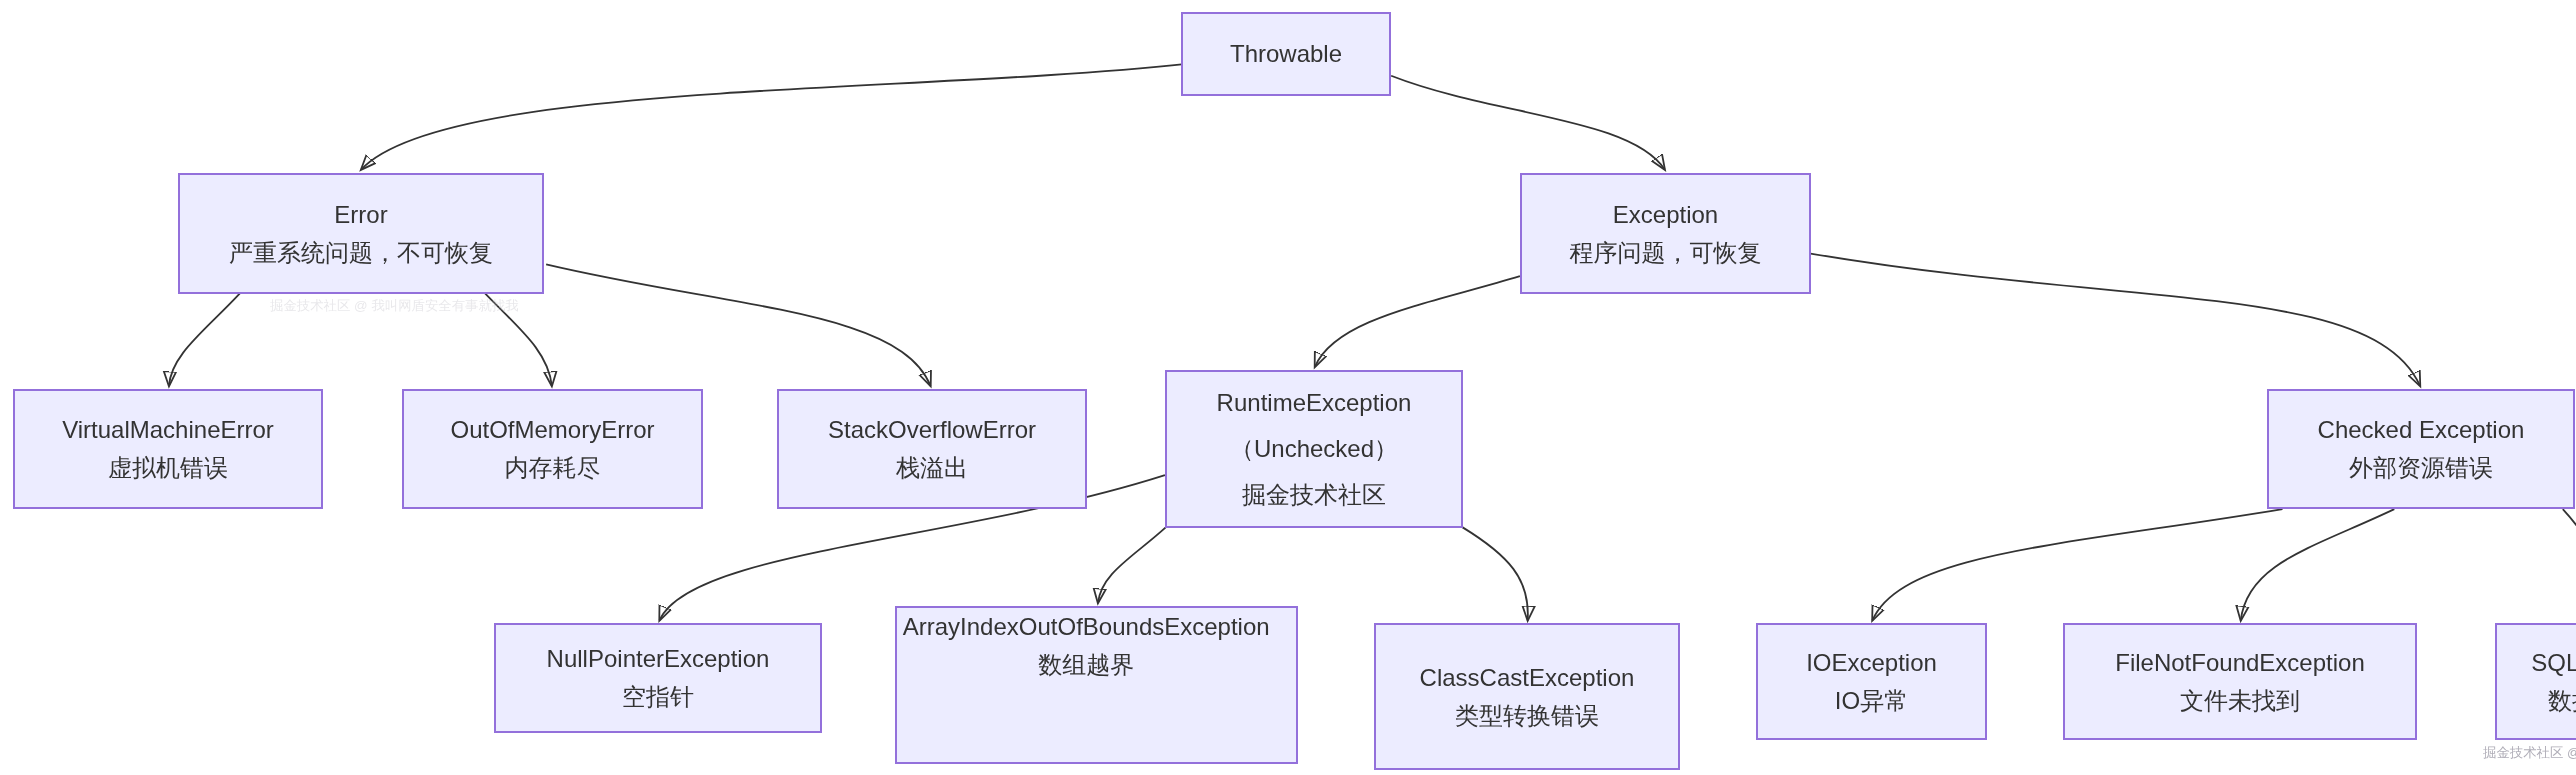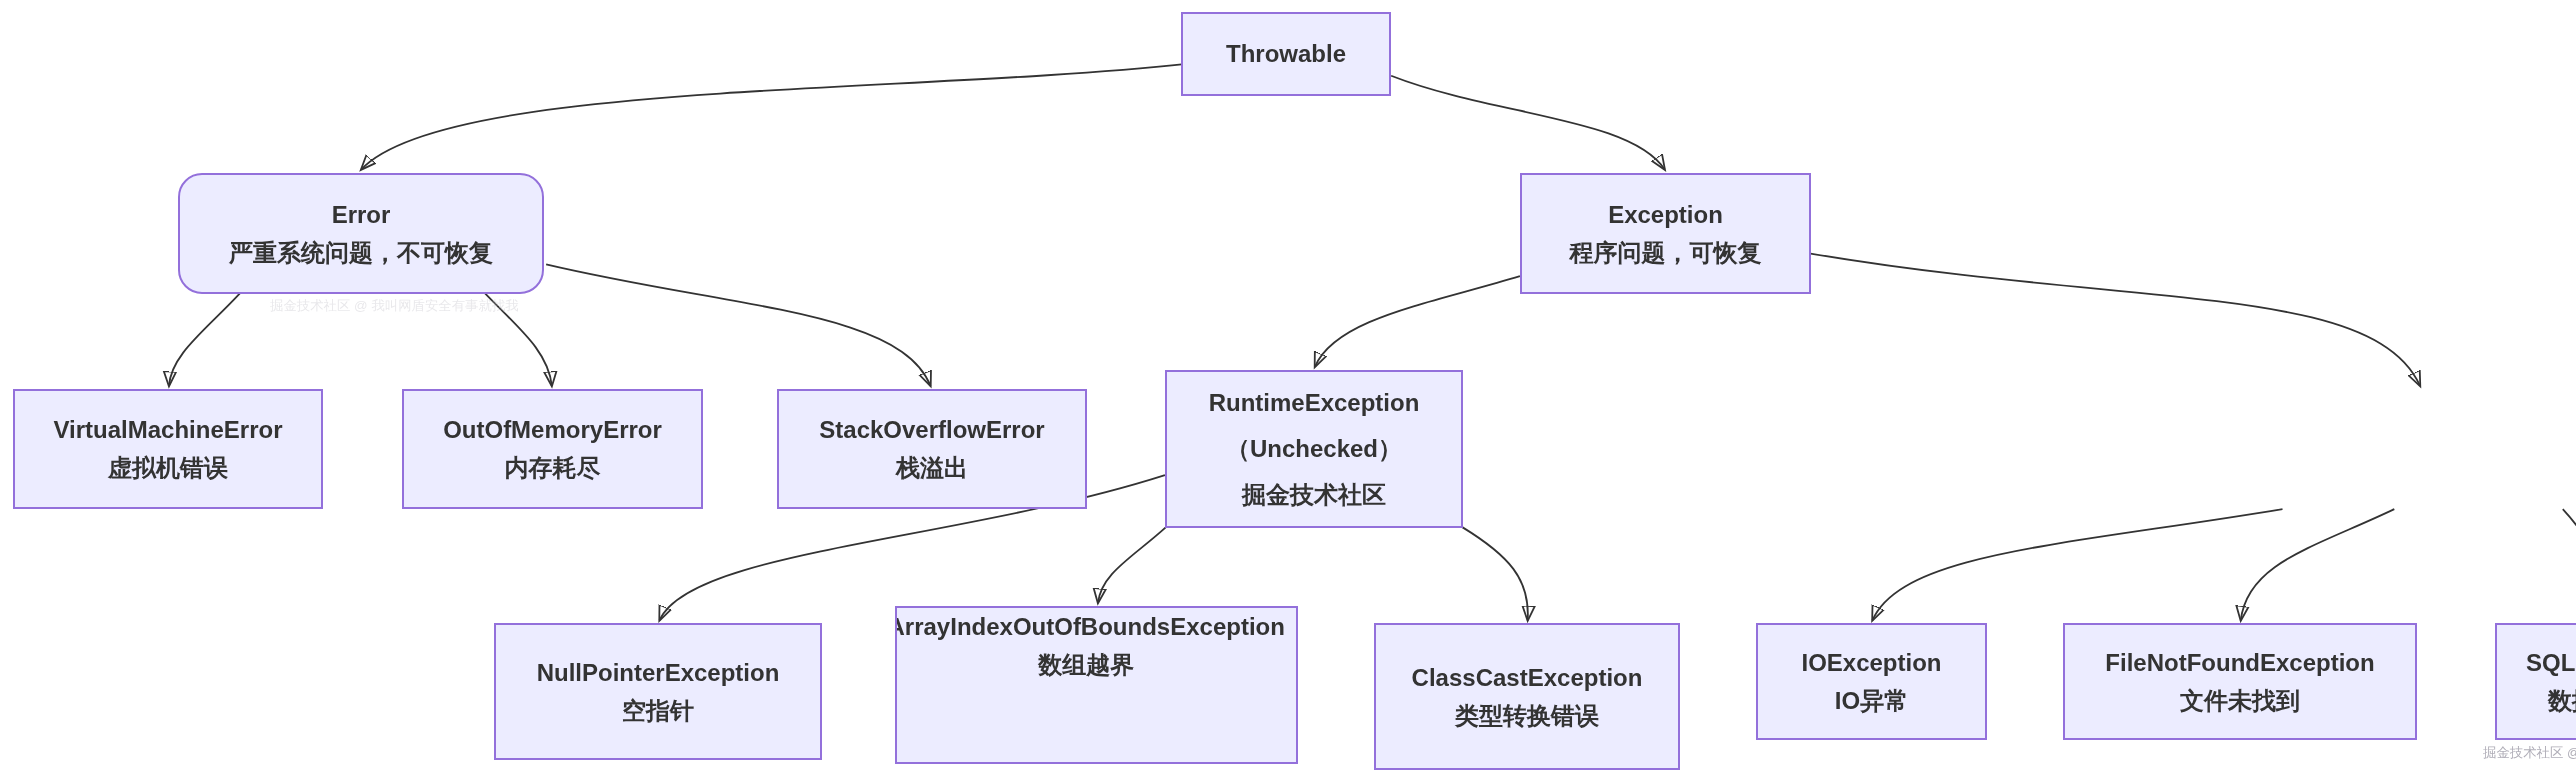--- a/index.html
+++ b/index.html
@@ -21,31 +21,31 @@
     color:#333333;
     display:flex;
     flex-direction:column;
     align-items:center;
     justify-content:center;
     font-size:24px;
     line-height:38px;
     text-align:center;
     white-space:nowrap;
   }
-  .node .line{height:38px;font-weight:bold;}
+  .node .line{height:38px;}
   
   .n-throwable{left:1181px;top:12px;width:210px;height:84px;}
-  .n-error{left:178px;top:173px;width:366px;height:121px;border-radius:24px;}
+  .n-error{left:178px;top:173px;width:366px;height:121px;}
   .n-exception{left:1520px;top:173px;width:291px;height:121px;}
   .n-vme{left:13px;top:389px;width:310px;height:120px;}
   .n-oom{left:402px;top:389px;width:301px;height:120px;}
   .n-soe{left:777px;top:389px;width:310px;height:120px;}
   .n-runtime{left:1165px;top:370px;width:298px;height:158px;gap:8px;}
   .n-checked{left:2267px;top:389px;width:308px;height:120px;}
-  .n-npe{left:494px;top:623px;width:328px;height:137px;}
+  .n-npe{left:494px;top:623px;width:328px;height:110px;}
   .n-aiob{left:895px;top:606px;width:403px;height:158px;
           justify-content:flex-start;overflow:hidden;}
   .n-aiob .wide-label{width:541px;margin-left:-20.6px;flex:none;}
   .n-cce{left:1374px;top:623px;width:306px;height:147px;text-align:center;}
   .n-ioe{left:1756px;top:623px;width:231px;height:117px;}
   .n-fnf{left:2063px;top:623px;width:354px;height:117px;}
   .n-sql{left:2495px;top:623px;width:226px;height:117px;}
   .watermark{
     position:absolute;
     font-size:13.4px;
@@ -111,20 +111,24 @@
     <div class="line">StackOverflowError</div>
     <div class="line">栈溢出</div>
   </div>
 
   <div class="node n-runtime">
     <div class="line">RuntimeException</div>
     <div class="line">（Unchecked）</div>
     <div class="line">掘金技术社区</div>
   </div>
 
+  <div class="node n-checked">
+    <div class="line">Checked Exception</div>
+    <div class="line">外部资源错误</div>
+  </div>
 
   <div class="node n-npe">
     <div class="line">NullPointerException</div>
     <div class="line">空指针</div>
   </div>
 
   <div class="node n-aiob">
     <div class="wide-label">
       <div class="line">ArrayIndexOutOfBoundsException</div>
       <div class="line">数组越界</div>

